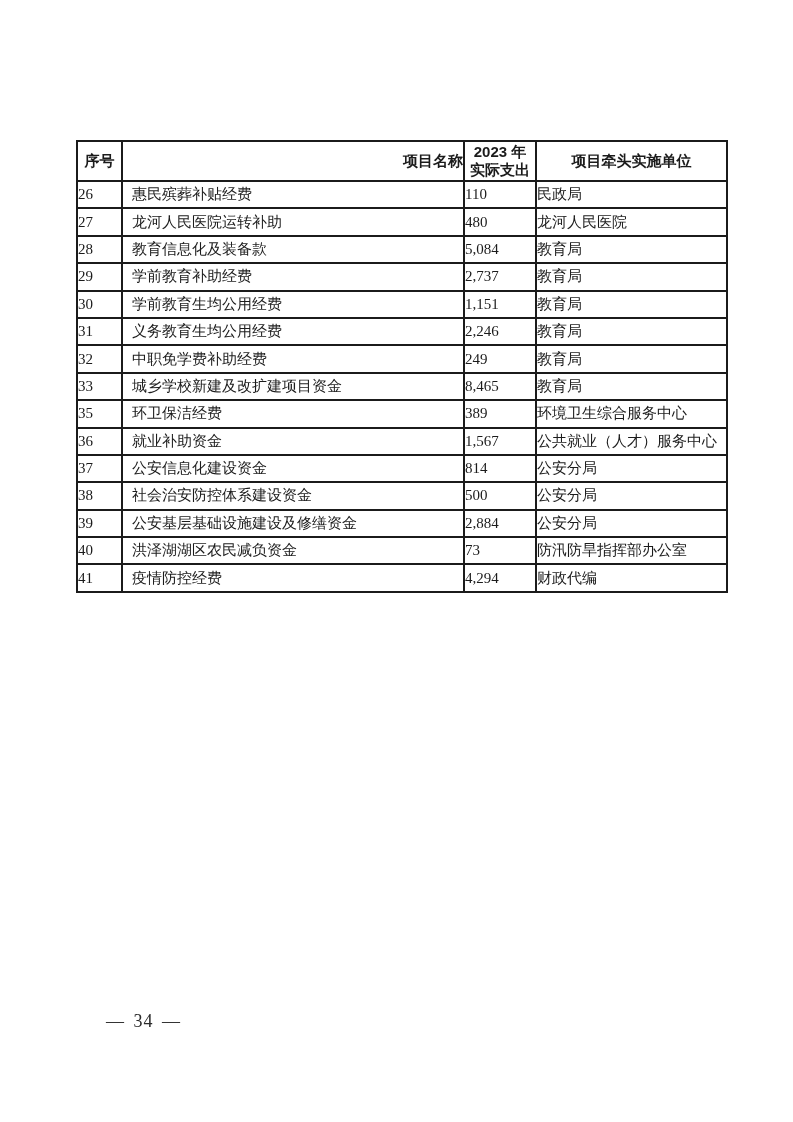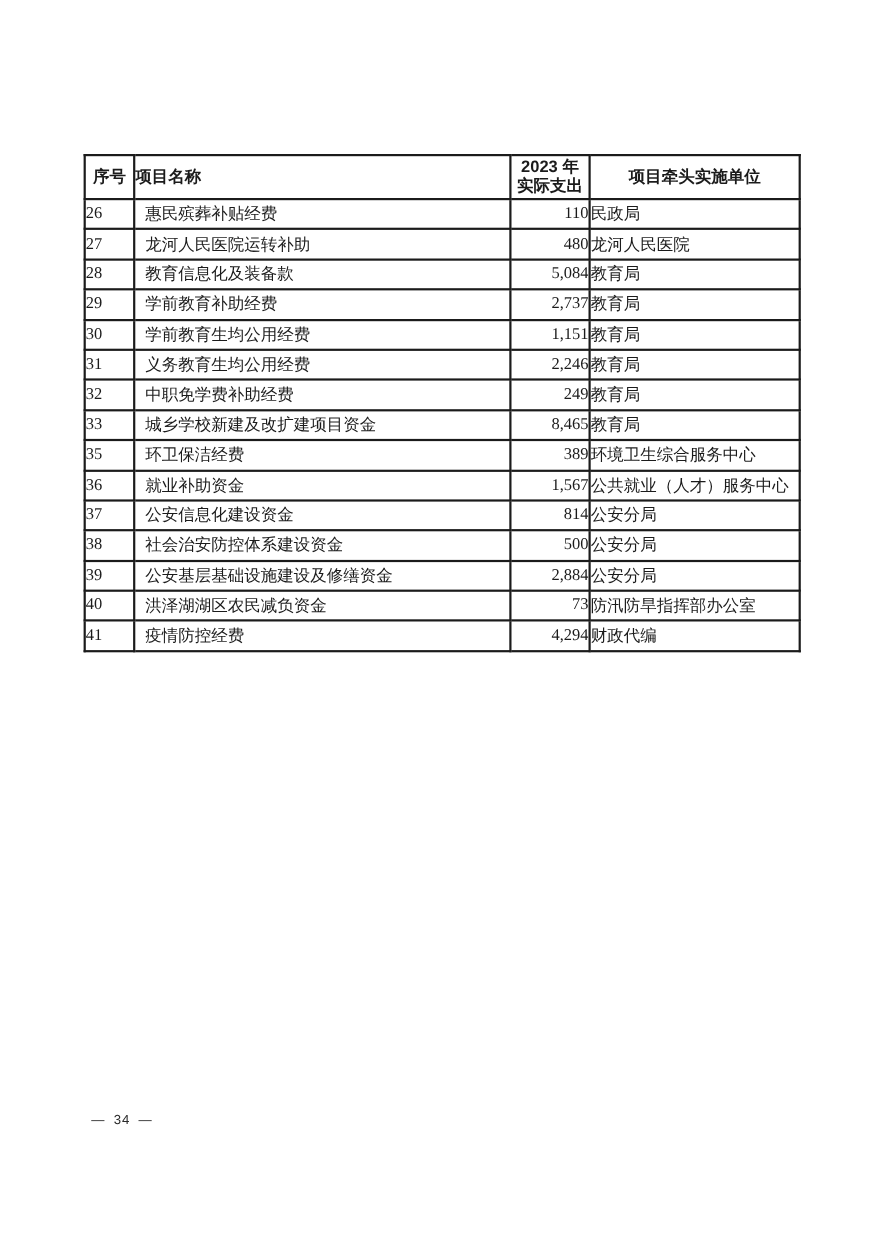--- a/index.html
+++ b/index.html
@@ -41,48 +41,48 @@
   }
   .doc-table td {
     font-family: "Liberation Serif", "DejaVu Serif", serif;
     font-size: 15px;
     height: 27.4px;
     vertical-align: middle;
     padding: 0;
   }
   .col-no     { text-align: left; }
   .col-name   { text-align: left; padding-left: 9px !important; }
-  .col-amount { text-align: right; }
+  .col-amount { text-align: left; }
   .col-unit   { text-align: left; }
   .page-number {
     position: absolute;
-    left: 83px; top: 1011px;
-    font-family: Liberation Sans, sans-serif;
-    font-size: 12px;
+    left: 106px; top: 1011px;
+    font-family: Liberation Serif, serif;
+    font-size: 18px;
     color: #2a2a2a;
     letter-spacing: 1px;
     word-spacing: 3px;
   }
 </style>
 </head>
 <body>
 
 <div class="page">
 
   <table class="doc-table">
     <colgroup>
       <col style="width:45px">
       <col style="width:342px">
       <col style="width:72px">
       <col style="width:191px">
     </colgroup>
     <thead>
       <tr>
         <th class="col-no">序号</th>
-        <th class="col-name" style="text-align:left; padding-left:0 !important;">项目名称</th>
+        <th class="col-name" style="text-align:right; padding-left:0 !important;">项目名称</th>
         <th class="col-amount">
           <div>2023 年</div>
           <div>实际支出</div>
         </th>
         <th class="col-unit">项目牵头实施单位</th>
       </tr>
     </thead>
     <tbody>
   <tr>
     <td class="col-no">26</td>

